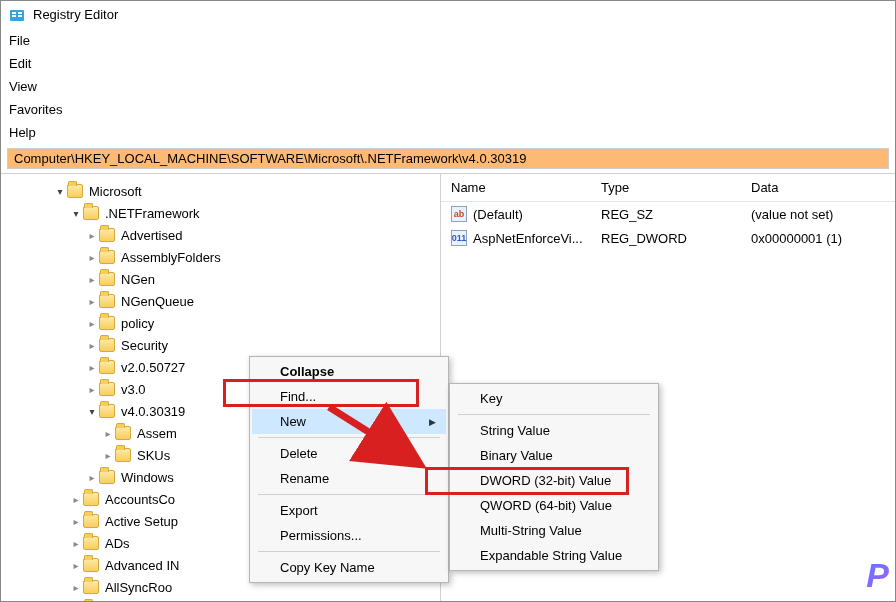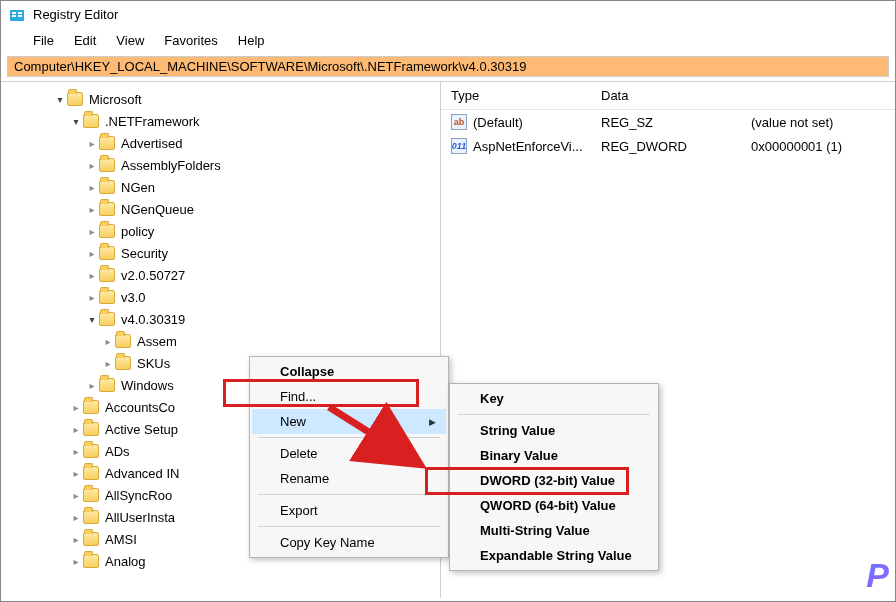--- a/index.html
+++ b/index.html
@@ -1,20 +1,20 @@
 <!DOCTYPE html>
 <html><head>
   <meta charset="utf-8">
   <style>
     * { box-sizing: border-box; margin: 0; padding: 0; font-family: "Segoe UI", Tahoma, sans-serif; font-size: 13px; }
     body { background: #fff; width: 896px; height: 602px; overflow: hidden; position: relative; border: 1px solid #888; }
     .titlebar { display: flex; padding: 6px 8px; gap: 8px; }
     .titlebar-icon { width: 16px; height: 16px; }
     .titlebar-text { font-size: 13px; }
-    .menubar { display: flex; gap: 4px; padding: 2px 24px; }
+    .menubar { display: flex; gap: 4px; padding: 2px 0; flex-direction: column; }
     .menubar-item { padding: 2px 8px; cursor: default; }
     .addressbar { padding: 4px 6px; border-bottom: 1px solid #d0d0d0; }
     .addressbar-input { width: 100%; border: 1px solid #ccc; padding: 2px 6px; font-size: 13px; background: #fdba74; }
     .content { display: flex; height: calc(100% - 84px); }
     .tree-pane { width: 440px; border-right: 1px solid #d0d0d0; overflow: hidden; position: relative; }
     .tree-scroll { overflow-y: auto; height: 100%; padding: 6px 0; }
     .tree-scroll::-webkit-scrollbar { width: 16px; }
     .tree-scroll::-webkit-scrollbar-track { background: #f0f0f0; }
     .tree-scroll::-webkit-scrollbar-thumb { background: #c0c0c0; }
     .tree-row { display: flex; align-items: center; height: 22px; padding-left: 0; white-space: nowrap; cursor: default; }
@@ -30,21 +30,21 @@
     .values-pane { flex: 1; overflow: auto; }
     .values-header { display: flex; border-bottom: 1px solid #e5e5e5; }
     .col { padding: 6px 10px; text-align: left; font-weight: normal; color: #000; }
     .col-name { width: 150px; }
     .col-type { width: 150px; }
     .col-data { flex: 1; }
     .value-row { display: flex; align-items: center; padding: 2px 0; }
     .value-row .col-name { display: flex; align-items: center; gap: 6px; padding: 2px 10px; }
     .value-row .col-type, .value-row .col-data { padding: 2px 10px; }
     .value-icon { width: 16px; height: 16px; display: inline-flex; justify-content: center; align-items: center; font-size: 9px; font-weight: bold; border: 1px solid #8aa3c1; background: #eaf2ff; color: #c24b1f; border-radius: 0; }
-    .value-icon.dword { color: #2a5bd7; font-style: italic; }
+    .value-icon.dword { color: #2a5bd7; }
     
     .ctx-menu { position: absolute; background: #f7f7f7; border: 1px solid #b5b5b5; box-shadow: 2px 2px 6px rgba(0,0,0,0.25); padding: 2px; z-index: 50; margin-left: 28px; }
     .ctx-item { padding: 5px 32px 5px 28px; cursor: default; position: relative; white-space: nowrap; }
     .ctx-item.hovered { background: #cde8ff; }
     .ctx-item .sub-arrow { position: absolute; right: 10px; top: 50%; transform: translateY(-50%); font-size: 9px; color: #333; }
     .ctx-sep { height: 1px; background: #d0d0d0; margin: 3px 6px; }
     .highlight-box { position: absolute; border: 3px solid #d92020; pointer-events: none; z-index: 60; }
     .arrow-overlay { position: absolute; z-index: 55; pointer-events: none; }
     .logo { position: absolute; right: 6px; bottom: 6px; font-size: 34px; font-weight: 800; font-style: italic; background: linear-gradient(135deg,#5a7cff,#a95aff); -webkit-background-clip: text; color: transparent; z-index: 5; }
   </style>
@@ -186,20 +186,21 @@
       <div class="tree-row pad-3">
           <span class="chev collapsed"></span>
           <span class="folder-icon"></span>
           <span>Analog</span>
         </div>
     </div>
   </div>
 
   <div class="values-pane">
     <div class="values-header">
+      <div class="col col-name">Name</div>
       <div class="col col-type">Type</div>
       <div class="col col-data">Data</div>
     </div>
     <div class="value-row">
       <div class="col-name">
           <span class="value-icon">ab</span>
           <span>(Default)</span>
         </div>
       <div class="col-type">REG_SZ</div>
       <div class="col-data">(value not set)</div>
@@ -217,25 +218,26 @@
 
 <div class="ctx-menu" style="left:220px; top:355px; width:200px;">
   <div class="ctx-item"><b>Collapse</b></div>
   <div class="ctx-item">Find...</div>
   <div class="ctx-item hovered"><span>New</span><span class="sub-arrow">▶</span></div>
   <div class="ctx-sep"></div>
   <div class="ctx-item">Delete</div>
   <div class="ctx-item">Rename</div>
   <div class="ctx-sep"></div>
   <div class="ctx-item">Export</div>
+  <div class="ctx-item">Permissions...</div>
   <div class="ctx-sep"></div>
   <div class="ctx-item">Copy Key Name</div>
 </div>
 
-<div class="ctx-menu" style="left:420px; top:382px; width:210px;font-weight:bold;">
+<div class="ctx-menu" style="left:420px; top:382px; width:210px;">
   <div class="ctx-item">Key</div>
   <div class="ctx-sep"></div>
   <div class="ctx-item">String Value</div>
   <div class="ctx-item">Binary Value</div>
   <div class="ctx-item">DWORD (32-bit) Value</div>
   <div class="ctx-item">QWORD (64-bit) Value</div>
   <div class="ctx-item">Multi-String Value</div>
   <div class="ctx-item">Expandable String Value</div>
 </div>
 

